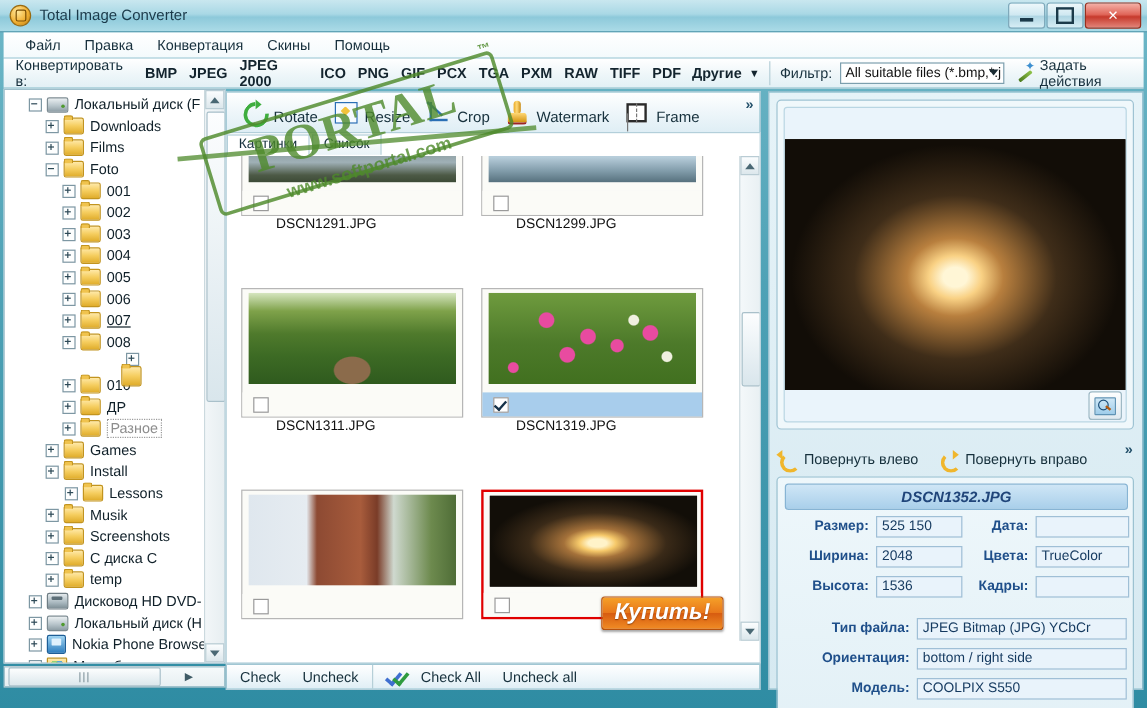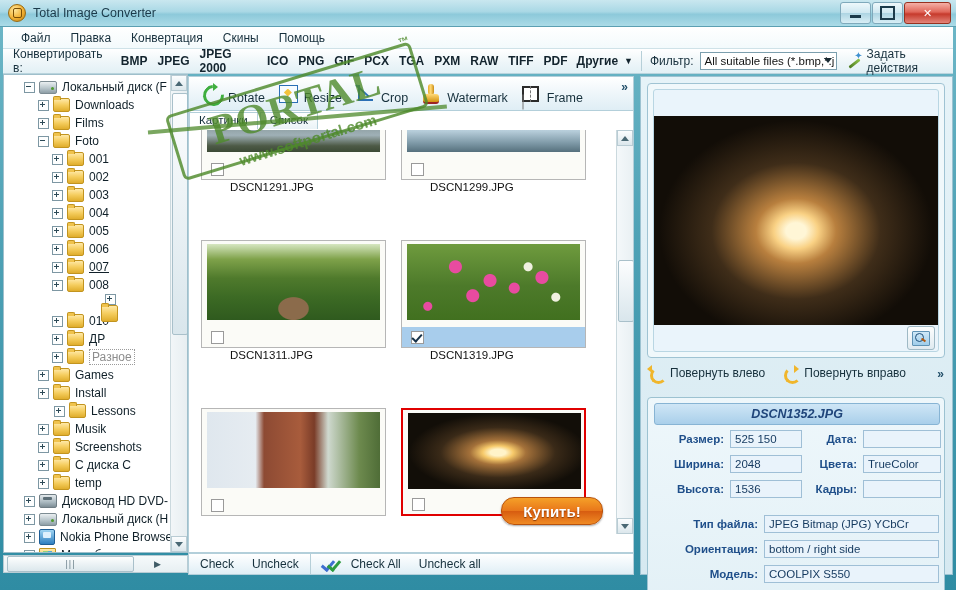--- a/index.html
+++ b/index.html
@@ -247,25 +247,26 @@
       radial-gradient(circle at 86% 70%,#f0f0e0 0 4px,transparent 5px);}
   .ph-church{background:
      linear-gradient(90deg,#dfe7ee 0%,#e6ecf1 28%,#8d4a33 33%,#a85c3c 54%,#7a3c28 62%,#cfd9cf 70%,#6d8a4e 88%,#4f6d37 100%);}
   .ph-sunset{position:relative;background:
      radial-gradient(ellipse at 52% 52%,#fff3c9 0 6%,#f6c96a 12%,#a4713a 22%,#3a2a18 45%,#120e08 70%),
      linear-gradient(180deg,#141008,#0a0805);}
   .ph-sunset.big{background:
      radial-gradient(ellipse at 50% 55%,#fff6d6 0 5%,#f9d184 11%,#b87f3e 20%,#3f2d19 42%,#120d07 68%),
      linear-gradient(180deg,#0f0b06,#070504);}
   .buy{
-    position:absolute;left:312px;top:386px;width:100px;height:26px;border-radius:13px;
+    position:absolute;left:312px;top:386px;width:100px;height:26px;border-radius:3px;
     background:linear-gradient(180deg,#f5a028 0%,#e8761a 50%,#d75c10 51%,#f08b24 100%);
     border:1px solid #b8520c;display:flex;align-items:center;justify-content:center;
-    color:#fff;font-weight:bold;font-size:15px;text-shadow:0 1px 1px #8a3c06;z-index:8;
+    color:#fff;font-weight:bold;font-size:19px;text-shadow:0 1px 1px #8a3c06;z-index:8;
     box-shadow:0 1px 2px rgba(0,0,0,.35);
+    font-style:italic;
   }
   .gridscroll{
     position:absolute;right:0;top:19px;width:16px;height:404px;
     background:linear-gradient(90deg,#f4f8fa,#e9f0f3);border-left:1px solid #cbd9de;
   }
   
   .checkbar{
     position:absolute;left:188px;top:553px;width:446px;height:22px;
     background:linear-gradient(180deg,#ffffff 0%,#eef6fa 55%,#dfeef5 100%);
     border:1px solid #b3cfda;display:flex;align-items:center;box-sizing:border-box;
@@ -298,21 +299,21 @@
     background:linear-gradient(180deg,#fdfefe,#dfeaf0);border:1px solid #9fb9c5;border-radius:3px;
     display:flex;align-items:center;justify-content:center;
   }
   .magnify{width:16px;height:13px;background:linear-gradient(180deg,#cfe8f7,#9fcdea);
     border:1px solid #5f93b5;position:relative;border-radius:1px;}
   .magnify:before{content:"";position:absolute;left:2px;top:1px;width:7px;height:7px;
     border:1.5px solid #1d4f79;border-radius:50%;}
   .magnify:after{content:"";position:absolute;left:8px;top:7px;width:5px;height:2px;
     background:#b3590f;transform:rotate(40deg);}
   .rotbar{
-    position:absolute;left:6px;top:288px;width:298px;height:26px;display:flex;align-items:flex-start;
+    position:absolute;left:6px;top:288px;width:298px;height:26px;display:flex;align-items:flex-end;
   }
   .rotbtn{display:flex;align-items:center;font-size:12px;color:#16303c;margin-right:16px;}
   .rot-ico{width:18px;height:16px;margin-right:5px;position:relative;flex:0 0 18px;}
   .rot-ico:before{content:"";position:absolute;left:3px;top:2px;width:11px;height:11px;
     border:3px solid #f0b62c;border-radius:50%;border-top-color:transparent;border-right-color:transparent;}
   .rot-l:after{content:"";position:absolute;left:0px;top:0px;
     border-right:5px solid #f0b62c;border-top:4px solid transparent;border-bottom:4px solid transparent;}
   .rot-r:after{content:"";position:absolute;right:0px;top:0px;
     border-left:5px solid #f0b62c;border-top:4px solid transparent;border-bottom:4px solid transparent;}
   .chev2{position:absolute;right:8px;top:290px;color:#23506a;font-size:12px;font-weight:bold;}

